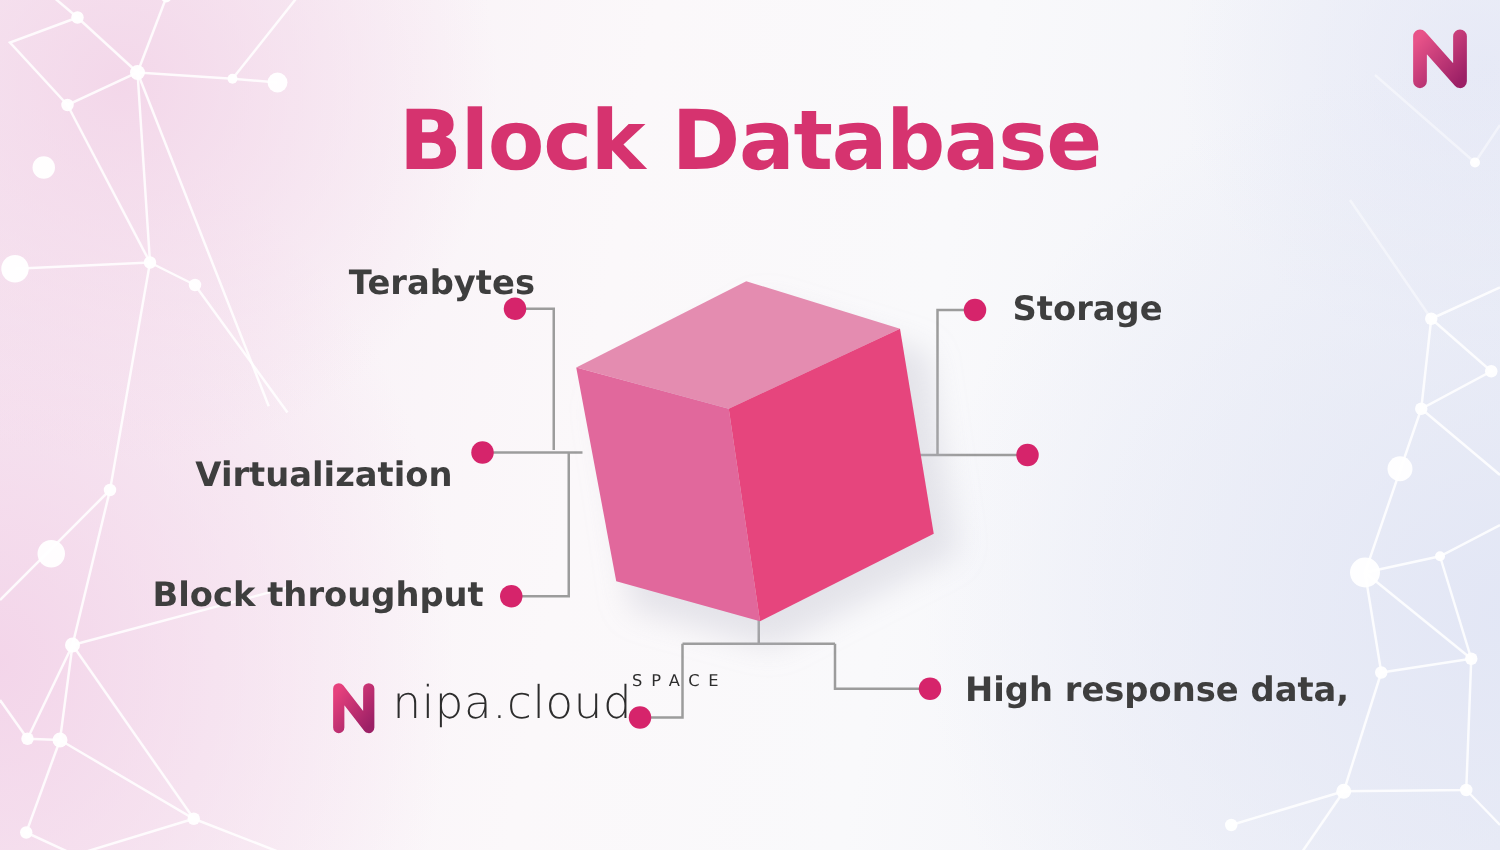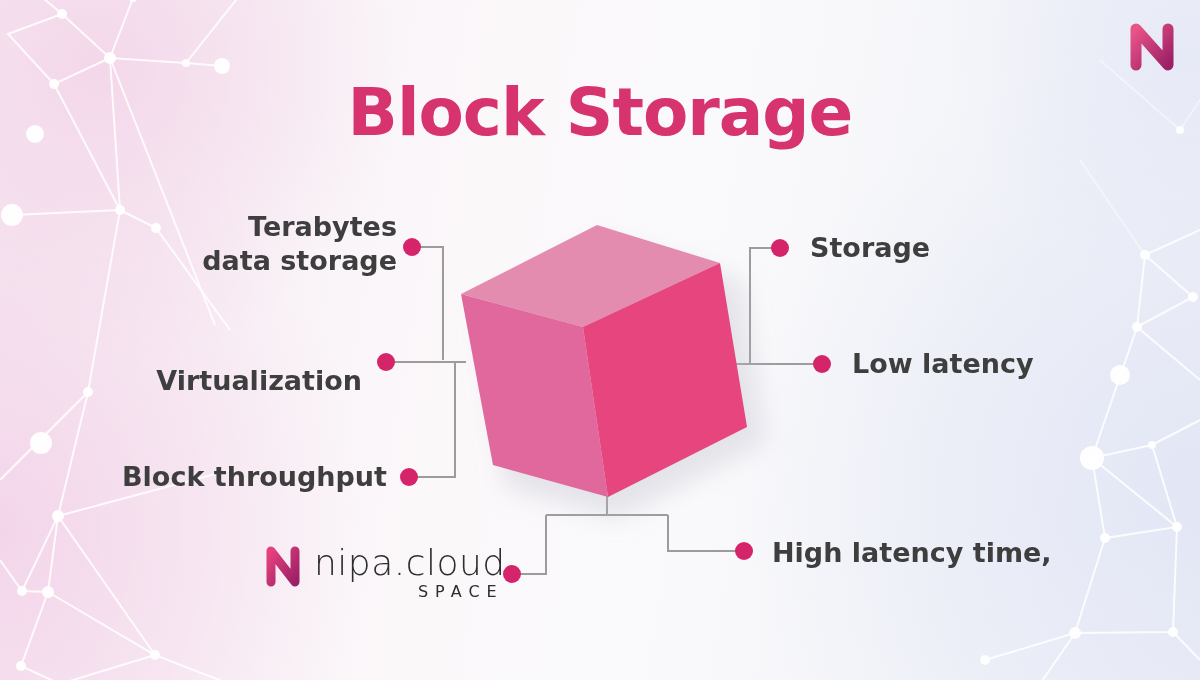--- a/index.html
+++ b/index.html
@@ -20,23 +20,23 @@
     font-size:66px;font-weight:800;letter-spacing:-1px;color:#d6336f;line-height:1.05;
   }
   .corner-logo{position:absolute;left:1126px;top:16px;}
   .diagram{position:absolute;left:0;top:0;}
   .label{
     position:absolute;font-size:27px;font-weight:600;color:#3e3e3e;
     line-height:34px;white-space:nowrap;
   }
   .right-align{text-align:right;}
   .footer-logo{position:absolute;left:263px;top:541px;display:flex;gap:11px;align-items:flex-start;}
-  .footer-logo .text-col{display:flex;flex-direction:column;}
+  .footer-logo .text-col{display:flex;flex-direction:row;}
   .brand-name{font-size:36px;font-weight:300;color:#2d2d2d;line-height:44px;letter-spacing:.5px;}
-  .brand-tagline{font-size:16px;font-weight:400;color:#2d2d2d;letter-spacing:7px;text-align:right;margin-top:-3px;padding-right:2px;}
+  .brand-tagline{font-size:13px;font-weight:400;color:#2d2d2d;letter-spacing:7px;text-align:right;margin-top:-3px;padding-right:2px;}
 </style>
 </head>
 <body>
 
 <div class="canvas">
 
   <svg class="bg" width="1200" height="680" viewBox="0 0 1200 680">
     <g stroke="#ffffff" stroke-width="2" stroke-opacity="0.85" fill="none">
 
       <path d="M36,-8 L62,14 L110,58 L54,84 L8,34 L62,14"></path>
@@ -99,21 +99,21 @@
         <circle cx="1152" cy="445" r="4"></circle>
       <circle cx="1105" cy="538" r="5"></circle>
         <circle cx="1177" cy="527" r="5"></circle>
       <circle cx="1075" cy="633" r="6"></circle>
         <circle cx="1173" cy="632" r="5"></circle>
       <circle cx="985" cy="660" r="5"></circle>
         <circle cx="1180" cy="130" r="4"></circle>
     </g>
   </svg>
 
-  <div class="title">Block Storage</div>
+  <div class="title">Block Database</div>
 
   <svg class="corner-logo" width="52" height="60" viewBox="0 0 52 60">
     <defs>
       <linearGradient id="nGradTop" x1="0" y1="0" x2="1" y2="1">
         <stop offset="0" stop-color="#e85389"></stop>
         <stop offset="1" stop-color="#9c2066"></stop>
       </linearGradient>
     </defs>
     <path d="M10,49 L10,13 L42,49 L42,13" fill="none" stroke="url(#nGradTop)" stroke-width="11" stroke-linecap="round" stroke-linejoin="round"></path>
   </svg>
@@ -144,31 +144,29 @@
       <circle cx="412" cy="247" r="9"></circle>
       <circle cx="386" cy="362" r="9"></circle>
       <circle cx="409" cy="477" r="9"></circle>
       <circle cx="780" cy="248" r="9"></circle>
       <circle cx="822" cy="364" r="9"></circle>
       <circle cx="512" cy="574" r="9"></circle>
       <circle cx="744" cy="551" r="9"></circle>
     </g>
   </svg>
 
-  <div class="label right-align" style="right:803px;top:210px">
+  <div class="label right-align" style="right:772px;top:210px">
     <div>Terabytes</div>
-    <div>data storage</div>
   </div>
   <div class="label right-align" style="right:838px;top:364px">Virtualization</div>
   <div class="label right-align" style="right:813px;top:460px">Block throughput</div>
 
   <div class="label" style="left:810px;top:231px">Storage</div>
-  <div class="label" style="left:852px;top:347px">Low latency</div>
   <div class="label" style="left:772px;top:534px;line-height:37px">
-    <div>High latency time,</div>
+    <div>High response data,</div>
   </div>
 
   <div class="footer-logo">
     <svg width="40" height="50" viewBox="0 0 40 50">
       <defs>
         <linearGradient id="nGradFoot" x1="0" y1="0" x2="1" y2="1">
           <stop offset="0" stop-color="#e6417d"></stop>
           <stop offset="1" stop-color="#9c2066"></stop>
         </linearGradient>
       </defs>

